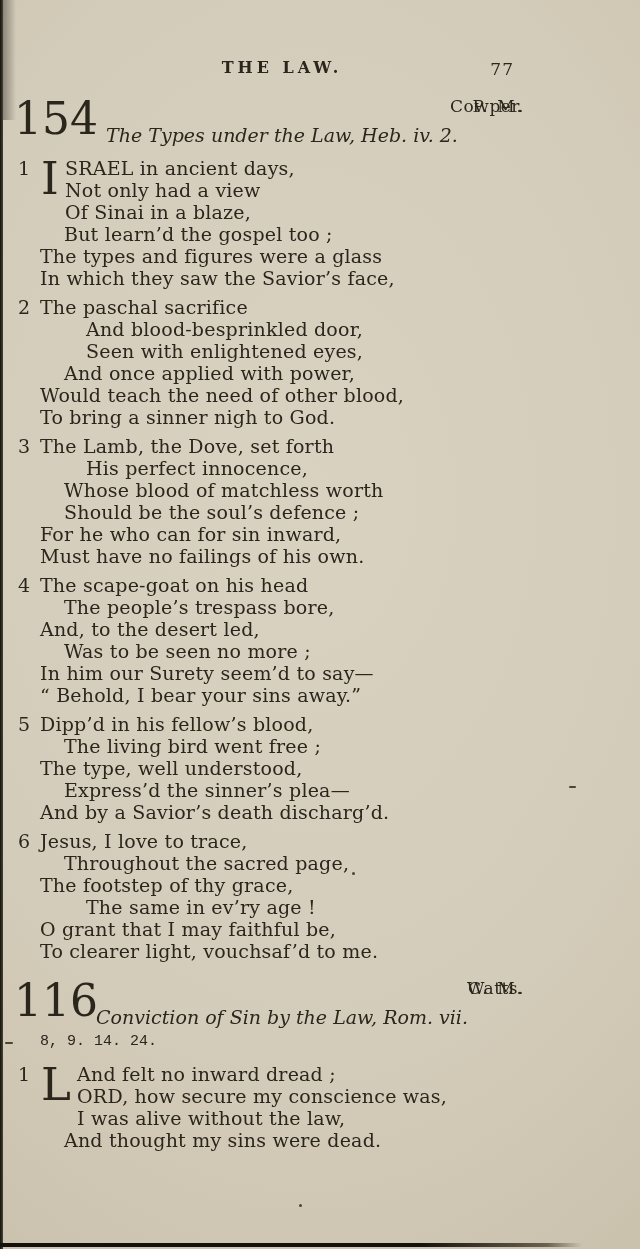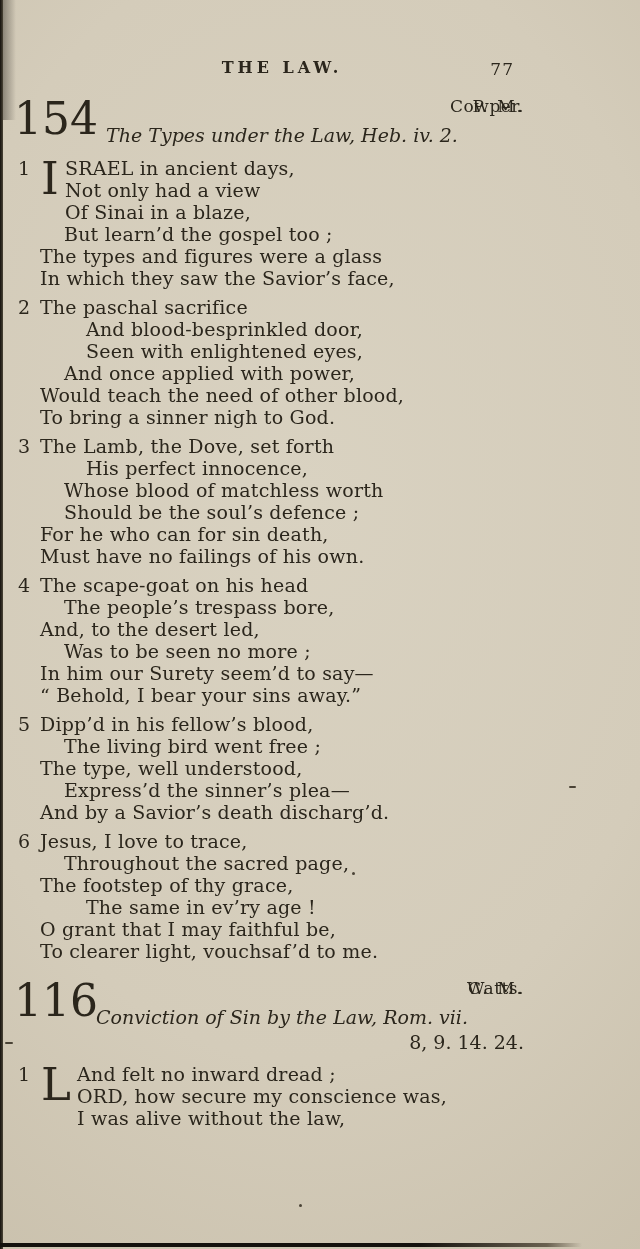--- a/index.html
+++ b/index.html
@@ -31,21 +31,21 @@
   .pagehead{position:relative;margin-top:58px;height:22px;}
   .running-title{text-align:center;font-weight:bold;font-size:16px;letter-spacing:4px;}
   .pagenum{position:absolute;right:10px;top:1px;font-size:17px;letter-spacing:1px;}
 
   .hymn-head{position:relative;margin-top:16px;}
   .hymn-number{position:absolute;left:-26px;top:2px;font-size:44px;line-height:42px;}
   .meter-row{position:relative;height:24px;font-size:17px;}
   .meter{text-align:right;letter-spacing:2px;}
   .author{position:absolute;right:0;top:0;letter-spacing:.5px;}
   .hymn-title{text-align:center;font-style:italic;font-size:19px;margin-top:3px;line-height:24px;}
-  .hymn-title2{text-align:right;font-size:19px;margin-top:2px;line-height:22px;}
+  .hymn-title2{text-align:left;font-size:15px;margin-top:2px;line-height:22px;font-family:Liberation Mono, monospace;}
 
   .verses{margin-top:10px;}
   .verse{position:relative;margin-bottom:7px;font-size:19px;line-height:22px;letter-spacing:.2px;}
   .vnum{position:absolute;left:-22px;top:0;}
   .lines{overflow:visible;}
   .line{white-space:nowrap;}
   .ind0{padding-left:0;}
   .ind1{padding-left:24px;}
   .ind2{padding-left:46px;}
   .dropcap{float:left;font-size:45px;line-height:38px;height:44px;
@@ -103,21 +103,21 @@
               <div class="line ind0">To bring a sinner nigh to God.</div>
             </div>
           </div>
           <div class="verse">
             <span class="vnum">3</span>
             <div class="lines">
               <div class="line ind0">The Lamb, the Dove, set forth</div>
               <div class="line ind2">His perfect innocence,</div>
               <div class="line ind1">Whose blood of matchless worth</div>
               <div class="line ind1">Should be the soul’s defence ;</div>
-              <div class="line ind0">For he who can for sin death,</div>
+              <div class="line ind0">For he who can for sin inward,</div>
               <div class="line ind0">Must have no failings of his own.</div>
             </div>
           </div>
           <div class="verse">
             <span class="vnum">4</span>
             <div class="lines">
               <div class="line ind0">The scape-goat on his head</div>
               <div class="line ind1">The people’s trespass bore,</div>
               <div class="line ind0">And, to the desert led,</div>
               <div class="line ind1">Was to be seen no more ;</div>
@@ -160,19 +160,20 @@
         <div class="hymn-title2">8, 9. 14. 24.</div>
       </div>
       <div class="verses">
           <div class="verse">
             <span class="vnum">1</span>
             <div class="lines">
               <span class="dropcap">L</span>
               <div class="line ind0">And felt no inward dread ;</div>
               <div class="line ind0">ORD, how secure my conscience was,</div>
               <div class="line ind0">I was alive without the law,</div>
+              <div class="line ind1">And thought my sins were dead.</div>
             </div>
           </div>
         </div>
     </section>
 
   </div>
 </div>
 
 </body></html>

